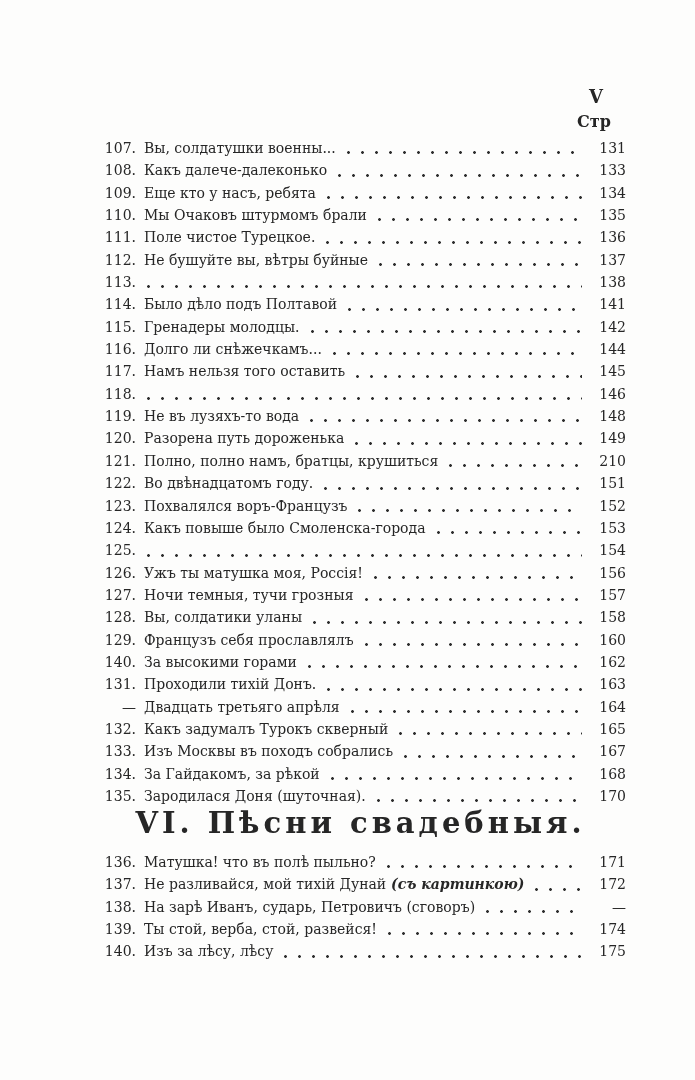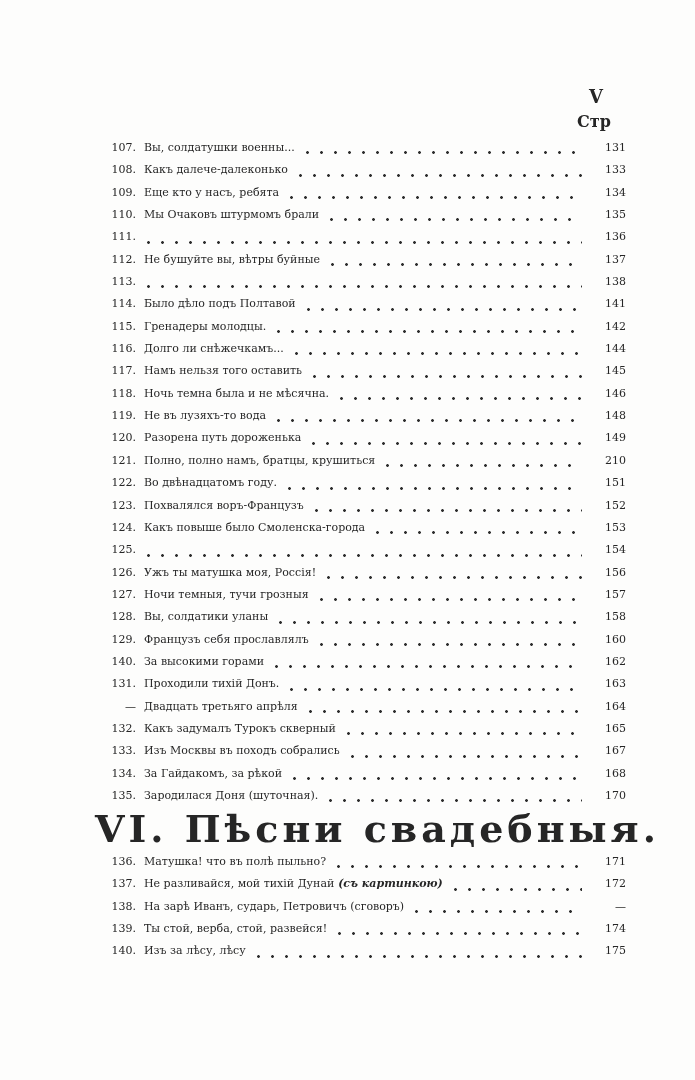--- a/index.html
+++ b/index.html
@@ -32,21 +32,21 @@
     left: 95px;
     width: 531px;
   }
   #toc-part1 { top: 137px; }
   #toc-part2 { top: 851px; }
   .row {
     display: flex;
     align-items: baseline;
     height: 22.35px;
     line-height: 22.35px;
-    font-size: 11px;
+    font-size: 14px;
     white-space: nowrap;
   }
   .num {
     flex: none;
     width: 41px;
     text-align: right;
   }
   .title { flex: none; margin-left: 8px; }
   .note { font-style: italic; font-weight: bold; }
   .leader {
@@ -63,21 +63,21 @@
     flex: none;
     width: 36px;
     text-align: right;
   }
   .section-heading {
     position: absolute;
     top: 806px;
     left: 95px;
     width: 531px;
     text-align: center;
-    font-size: 38px;
+    font-size: 29px;
     font-weight: bold;
     letter-spacing: 4px;
     white-space: nowrap;
   }
 </style>
 </head>
 <body>
 
 <div class="page">
   <div class="folio">V</div>
@@ -103,20 +103,21 @@
         <span class="pg">134</span>
       </div>
       <div class="row">
         <span class="num">110.</span>
         <span class="title">Мы Очаковъ штурмомъ брали</span>
         <span class="leader"></span>
         <span class="pg">135</span>
       </div>
       <div class="row">
         <span class="num">111.</span>
+        <span class="title">Поле чистое Турецкое.</span>
         <span class="leader"></span>
         <span class="pg">136</span>
       </div>
       <div class="row">
         <span class="num">112.</span>
         <span class="title">Не бушуйте вы, вѣтры буйные</span>
         <span class="leader"></span>
         <span class="pg">137</span>
       </div>
       <div class="row">
@@ -143,21 +144,20 @@
         <span class="pg">144</span>
       </div>
       <div class="row">
         <span class="num">117.</span>
         <span class="title">Намъ нельзя того оставить</span>
         <span class="leader"></span>
         <span class="pg">145</span>
       </div>
       <div class="row">
         <span class="num">118.</span>
-        <span class="title">Ночь темна была и не мѣсячна.</span>
         <span class="leader"></span>
         <span class="pg">146</span>
       </div>
       <div class="row">
         <span class="num">119.</span>
         <span class="title">Не въ лузяхъ-то вода</span>
         <span class="leader"></span>
         <span class="pg">148</span>
       </div>
       <div class="row">

